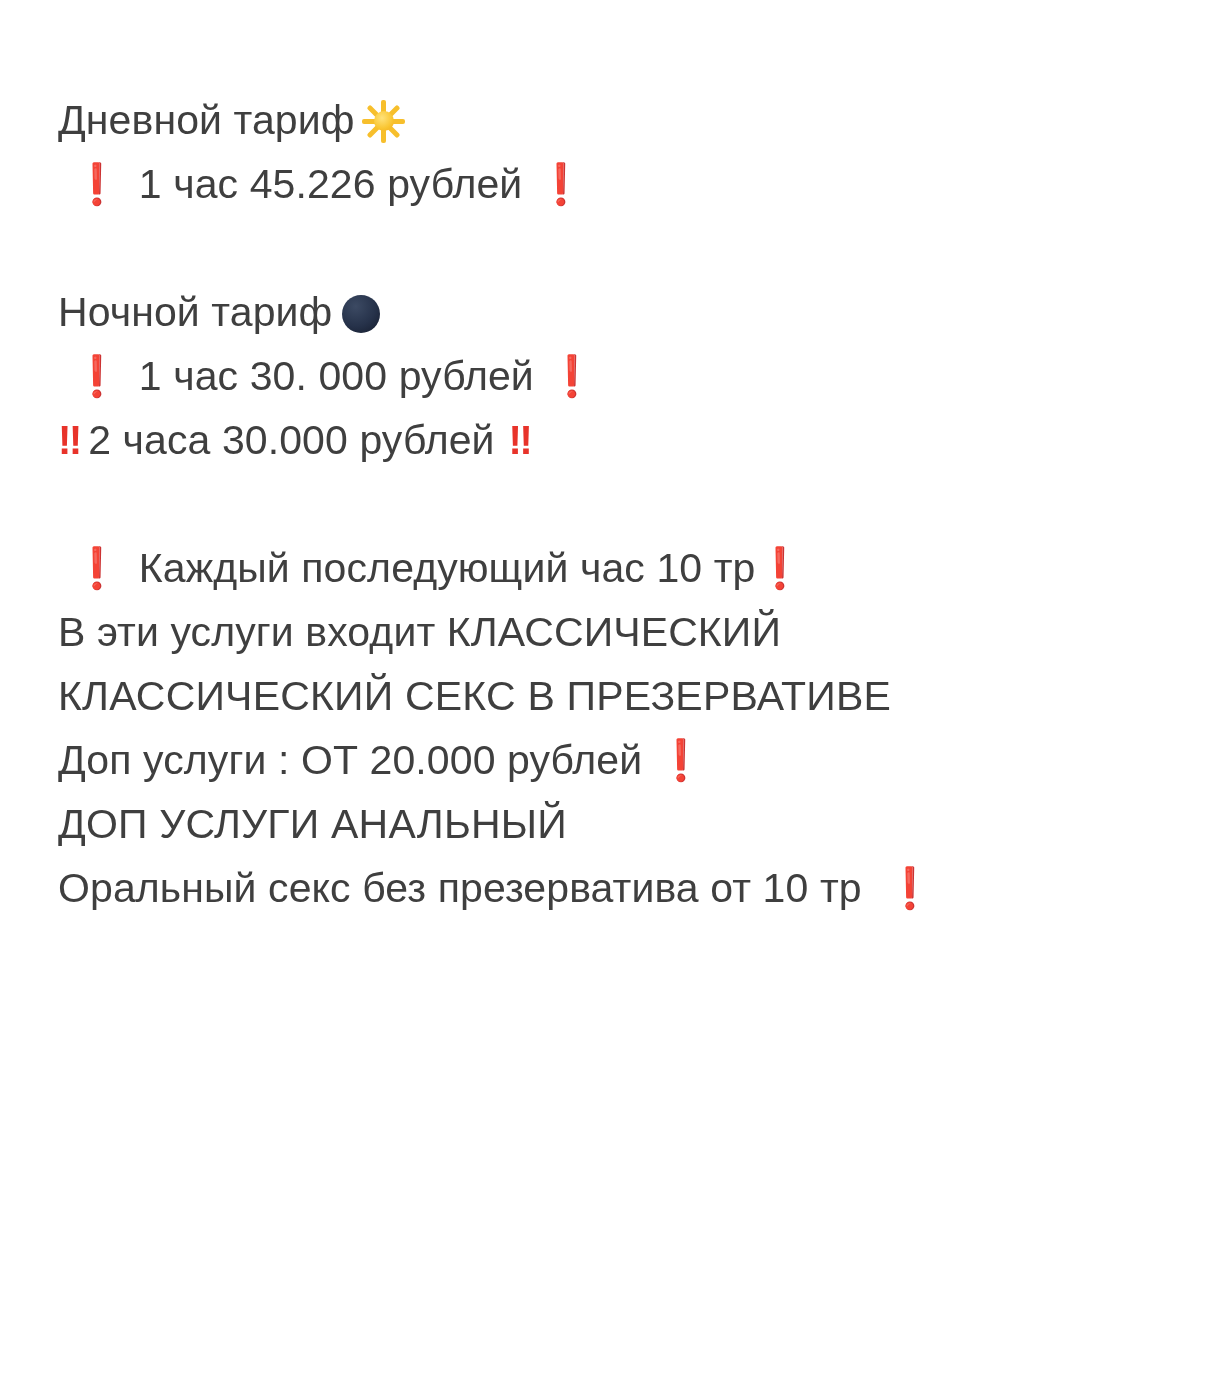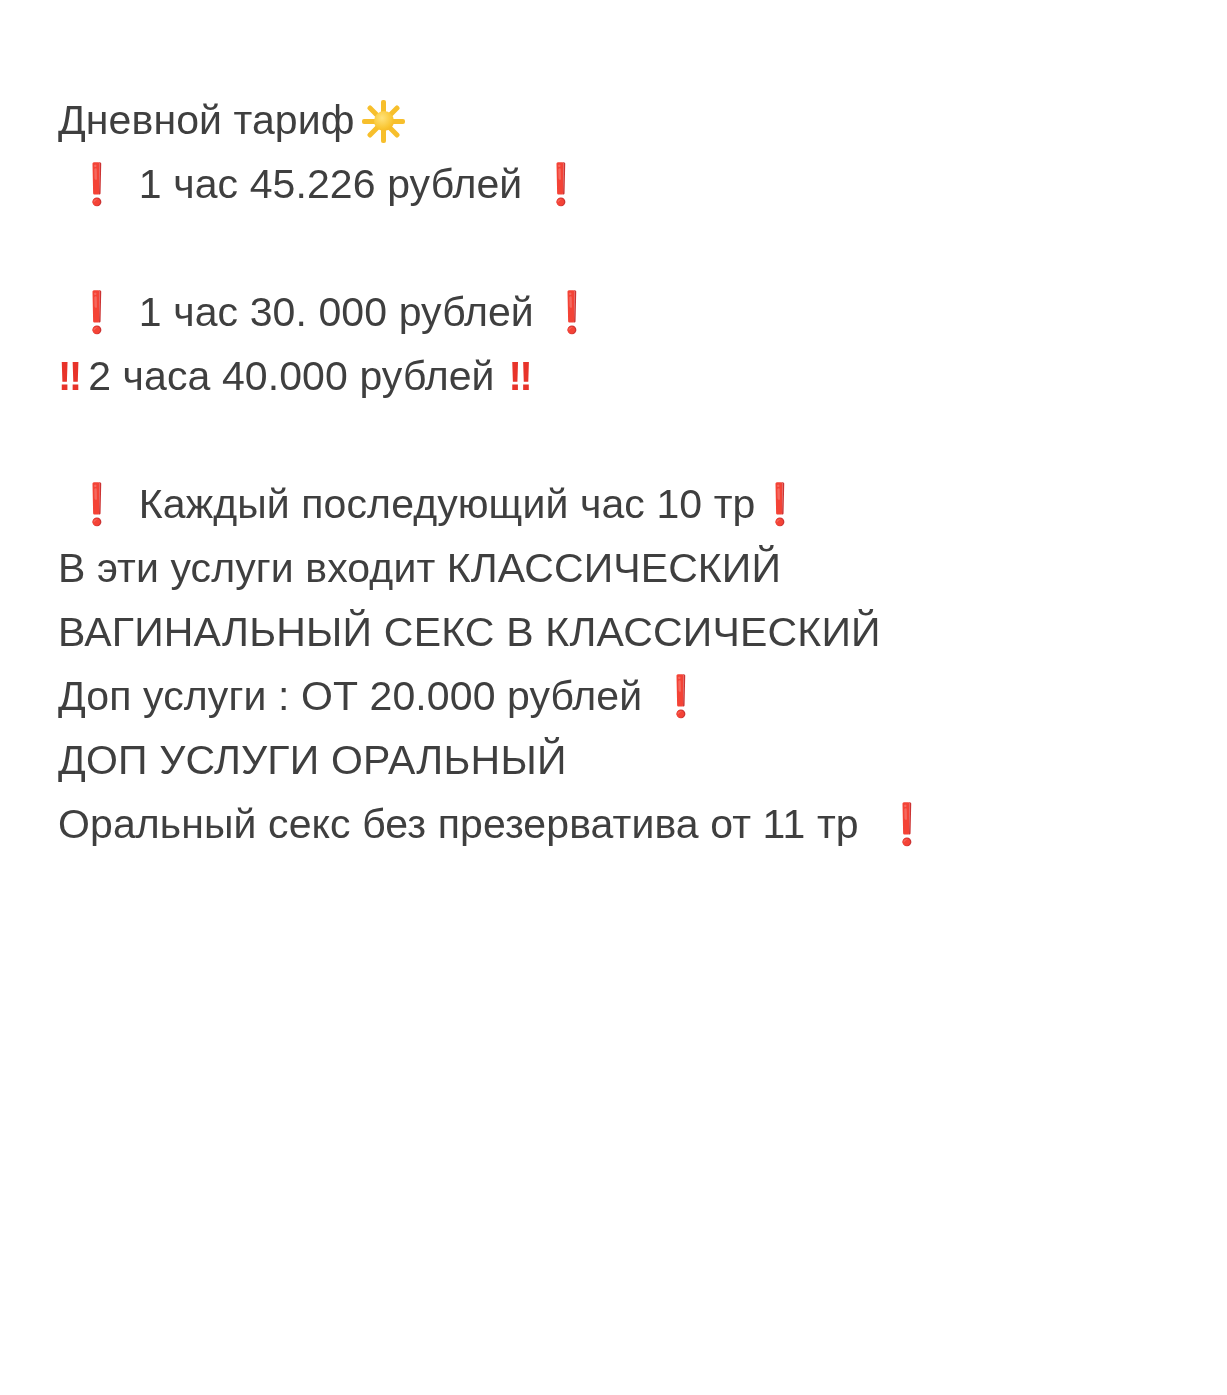--- a/index.html
+++ b/index.html
@@ -103,43 +103,46 @@
     <span>Дневной тариф</span><span class="sun-icon"><span class="ray" style="transform:rotate(0deg) translateY(-13px)"></span><span class="ray" style="transform:rotate(45deg) translateY(-13px)"></span><span class="ray" style="transform:rotate(90deg) translateY(-13px)"></span><span class="ray" style="transform:rotate(135deg) translateY(-13px)"></span><span class="ray" style="transform:rotate(180deg) translateY(-13px)"></span><span class="ray" style="transform:rotate(225deg) translateY(-13px)"></span><span class="ray" style="transform:rotate(270deg) translateY(-13px)"></span><span class="ray" style="transform:rotate(315deg) translateY(-13px)"></span><span class="core"></span></span>
   </div>
 
   <div class="line indent">
     <span class="bang lead">❗</span><span>1 час 45.226 рублей</span><span class="bang trail">❗</span>
   </div>
 
 
   <div class="spacer"></div>
 
+  <div class="line">
+    <span>Ночной тариф</span><span class="moon-icon"></span>
+  </div>
 
   <div class="line indent">
     <span class="bang lead">❗</span><span>1 час 30. 000 рублей</span><span class="bang trail">❗</span>
   </div>
 
   <div class="line">
-    <span class="bang pair lead-pair">‼</span><span>2 часа 40.000 рублей</span><span class="bang pair trail">‼</span>
+    <span class="bang pair lead-pair">‼</span><span>2 часа 30.000 рублей</span><span class="bang pair trail">‼</span>
   </div>
 
   <div class="spacer"></div>
 
   <div class="line indent">
     <span class="bang lead">❗</span><span>Каждый последующий час 10 тр</span><span class="bang">❗</span>
   </div>
 
   <div class="line">В эти услуги входит КЛАССИЧЕСКИЙ</div>
-  <div class="line upper">ВАГИНАЛЬНЫЙ СЕКС В КЛАССИЧЕСКИЙ</div>
+  <div class="line upper">КЛАССИЧЕСКИЙ СЕКС В ПРЕЗЕРВАТИВЕ</div>
 
 
   <div class="line">
     <span>Доп услуги : ОТ  20.000 рублей</span><span class="bang trail">❗</span>
   </div>
 
-  <div class="line upper">ДОП УСЛУГИ ОРАЛЬНЫЙ</div>
+  <div class="line upper">ДОП УСЛУГИ АНАЛЬНЫЙ</div>
 
 
   <div class="line">
-    <span>Оральный секс без презерватива от 11 тр</span><span class="bang trail" style="margin-left:24px">❗</span>
+    <span>Оральный секс без презерватива от 10 тр</span><span class="bang trail" style="margin-left:24px">❗</span>
   </div>
 
 </div>
 
 </body></html>

